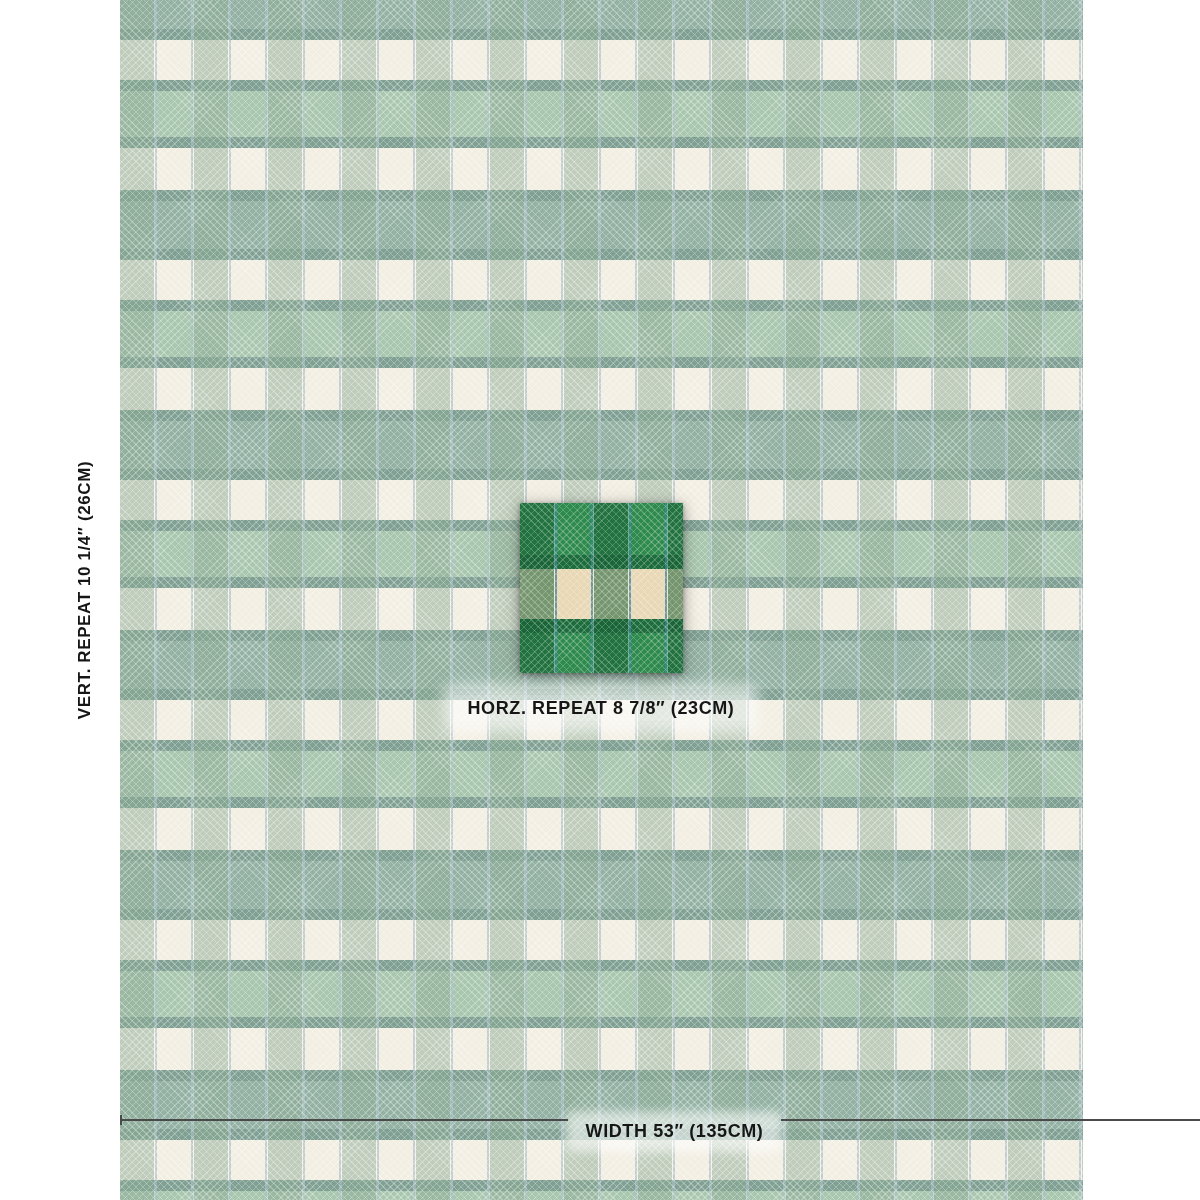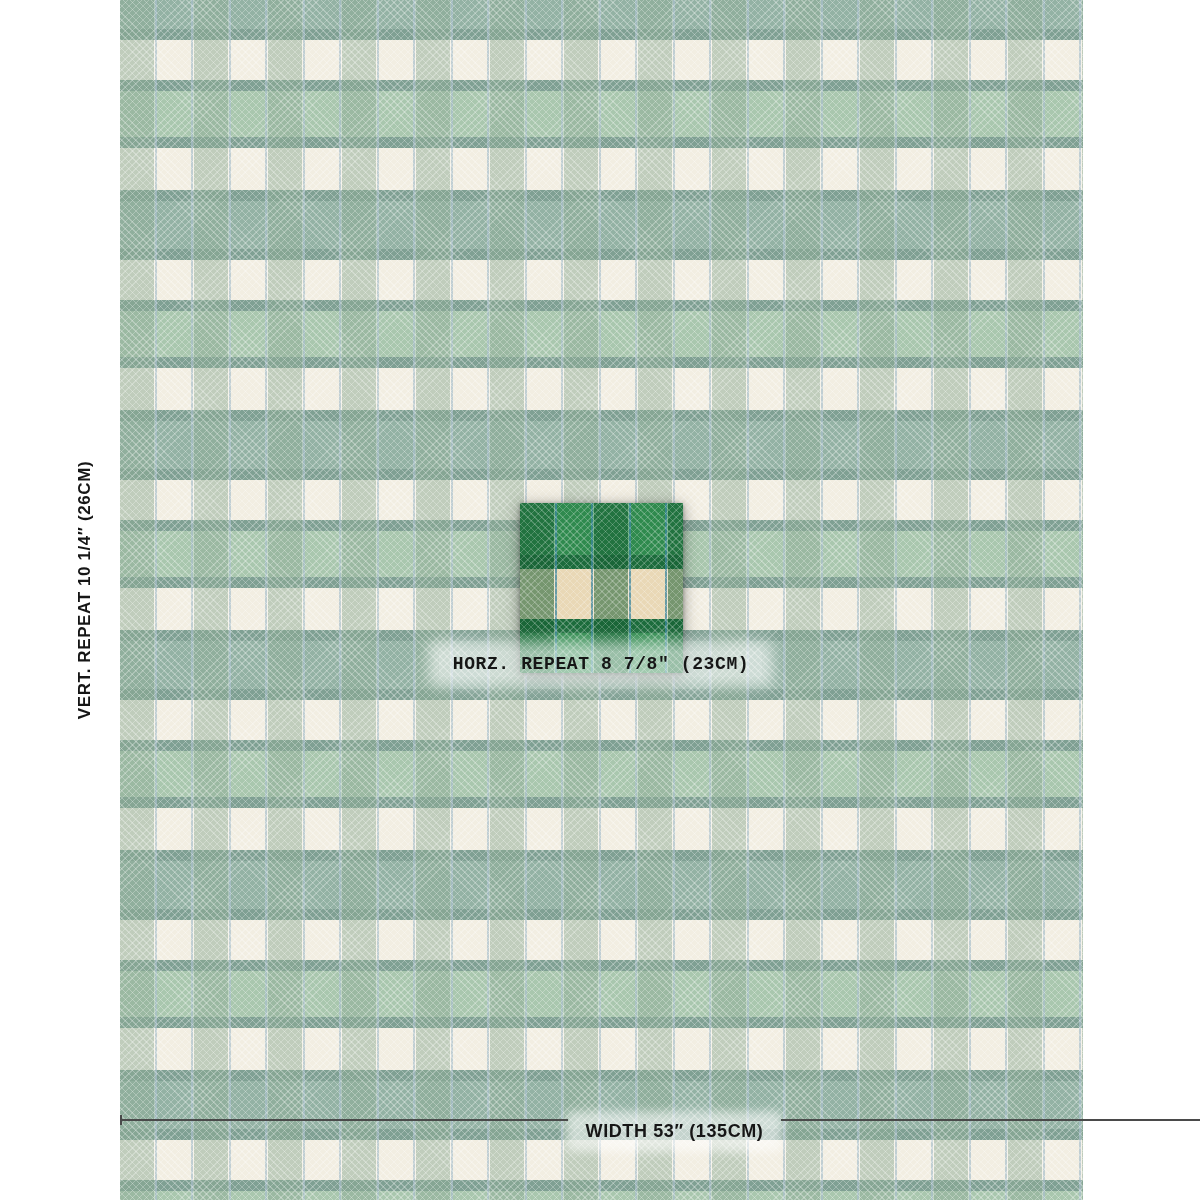--- a/index.html
+++ b/index.html
@@ -67,27 +67,26 @@
   .lbl{color:var(--text,#161616);font-size:18px;font-weight:700;letter-spacing:.6px;white-space:nowrap;}
   .lbl .val{font-weight:800;}
 
   .vert-label{
     position:absolute;left:85px;top:590px;
     transform:translate(-50%,-50%) rotate(-90deg);
     font-size:17px;
   }
 
   .horz-label{
-    position:absolute;left:601px;top:664px;
+    position:absolute;left:601px;top:708px;
     transform:translate(-50%,-50%);
     padding:3px 14px;
     background:rgba(255,255,255,.55);
     box-shadow:0 0 14px 10px rgba(255,255,255,.55);
     border-radius:2px;
-    font-family:Liberation Mono, monospace;
   }
 
   
   .width-row{
     position:absolute;left:120px;top:1119px;width:1109px;height:24px;
     display:flex;align-items:flex-start;
   }
   .mline{flex:1;height:2px;background:var(--line,#4a4a4a);position:relative;}
   .mline .tick{position:absolute;top:-4px;width:2px;height:10px;background:var(--line,#4a4a4a);}
   .mline.left .tick{left:0;}

